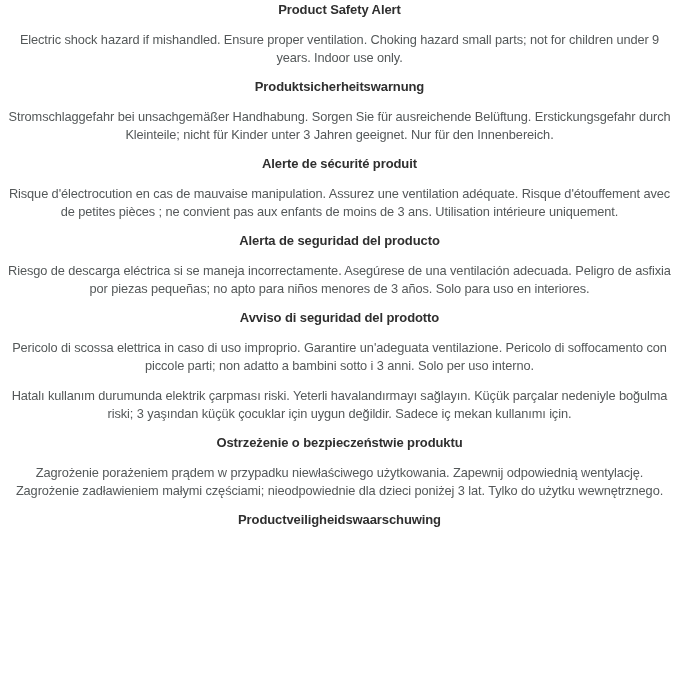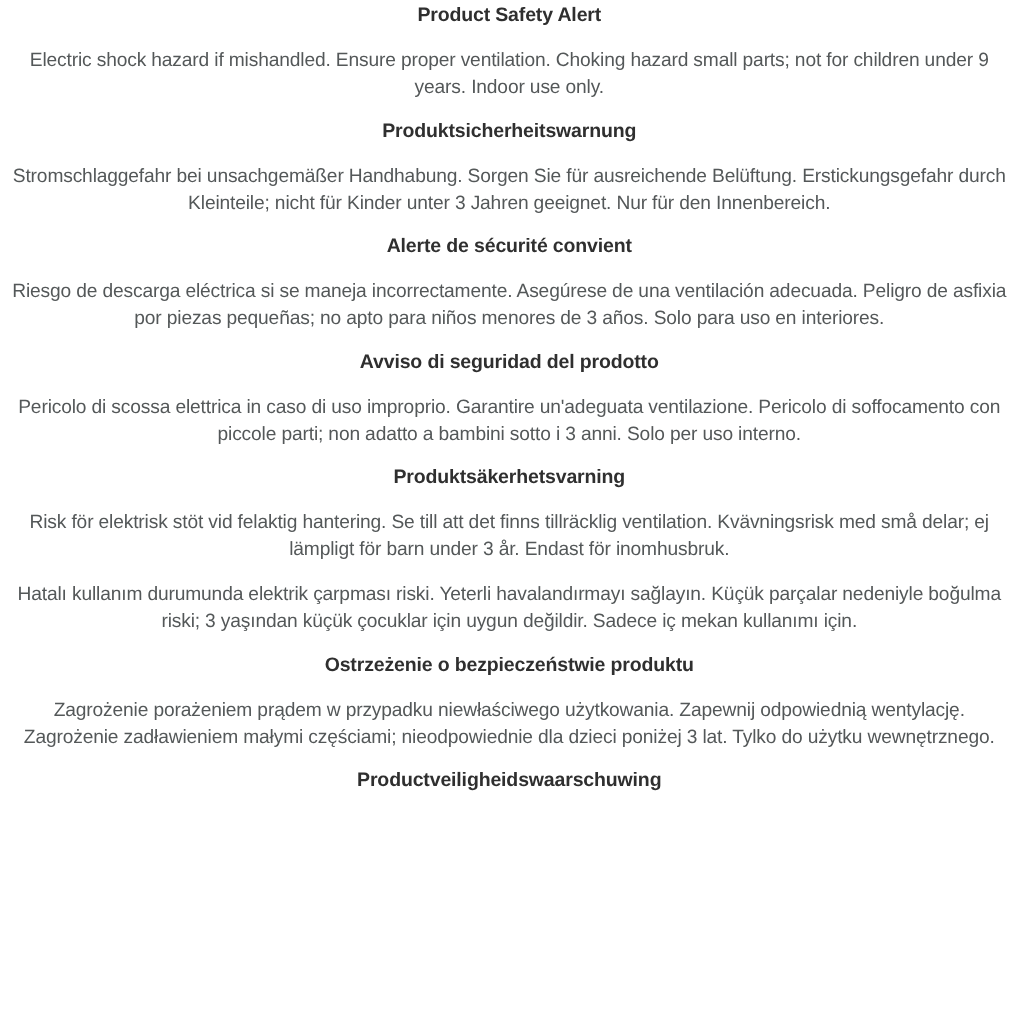--- a/index.html
+++ b/index.html
@@ -41,32 +41,30 @@
 <main class="doc">
     <section class="alert-section">
       <h2 class="alert-title">Product Safety Alert</h2>
       <p class="alert-body">Electric shock hazard if mishandled. Ensure proper ventilation. Choking hazard small parts; not for children under 9 years. Indoor use only.</p>
     </section>
     <section class="alert-section">
       <h2 class="alert-title">Produktsicherheitswarnung</h2>
       <p class="alert-body">Stromschlaggefahr bei unsachgemäßer Handhabung. Sorgen Sie für ausreichende Belüftung. Erstickungsgefahr durch Kleinteile; nicht für Kinder unter 3 Jahren geeignet. Nur für den Innenbereich.</p>
     </section>
     <section class="alert-section">
-      <h2 class="alert-title">Alerte de sécurité convient</h2>
+      <h2 class="alert-title">Alerte de sécurité produit</h2>
+      <p class="alert-body">Risque d'électrocution en cas de mauvaise manipulation. Assurez une ventilation adéquate. Risque d'étouffement avec de petites pièces ; ne convient pas aux enfants de moins de 3 ans. Utilisation intérieure uniquement.</p>
     </section>
     <section class="alert-section">
+      <h2 class="alert-title">Alerta de seguridad del producto</h2>
       <p class="alert-body">Riesgo de descarga eléctrica si se maneja incorrectamente. Asegúrese de una ventilación adecuada. Peligro de asfixia por piezas pequeñas; no apto para niños menores de 3 años. Solo para uso en interiores.</p>
     </section>
     <section class="alert-section">
       <h2 class="alert-title">Avviso di seguridad del prodotto</h2>
       <p class="alert-body">Pericolo di scossa elettrica in caso di uso improprio. Garantire un'adeguata ventilazione. Pericolo di soffocamento con piccole parti; non adatto a bambini sotto i 3 anni. Solo per uso interno.</p>
-    </section>
-    <section class="alert-section">
-      <h2 class="alert-title">Produktsäkerhetsvarning</h2>
-      <p class="alert-body">Risk för elektrisk stöt vid felaktig hantering. Se till att det finns tillräcklig ventilation. Kvävningsrisk med små delar; ej lämpligt för barn under 3 år. Endast för inomhusbruk.</p>
     </section>
     <section class="alert-section">
       <p class="alert-body">Hatalı kullanım durumunda elektrik çarpması riski. Yeterli havalandırmayı sağlayın. Küçük parçalar nedeniyle boğulma riski; 3 yaşından küçük çocuklar için uygun değildir. Sadece iç mekan kullanımı için.</p>
     </section>
     <section class="alert-section">
       <h2 class="alert-title">Ostrzeżenie o bezpieczeństwie produktu</h2>
       <p class="alert-body">Zagrożenie porażeniem prądem w przypadku niewłaściwego użytkowania. Zapewnij odpowiednią wentylację. Zagrożenie zadławieniem małymi częściami; nieodpowiednie dla dzieci poniżej 3 lat. Tylko do użytku wewnętrznego.</p>
     </section>
     <section class="alert-section">
       <h2 class="alert-title">Productveiligheidswaarschuwing</h2>

